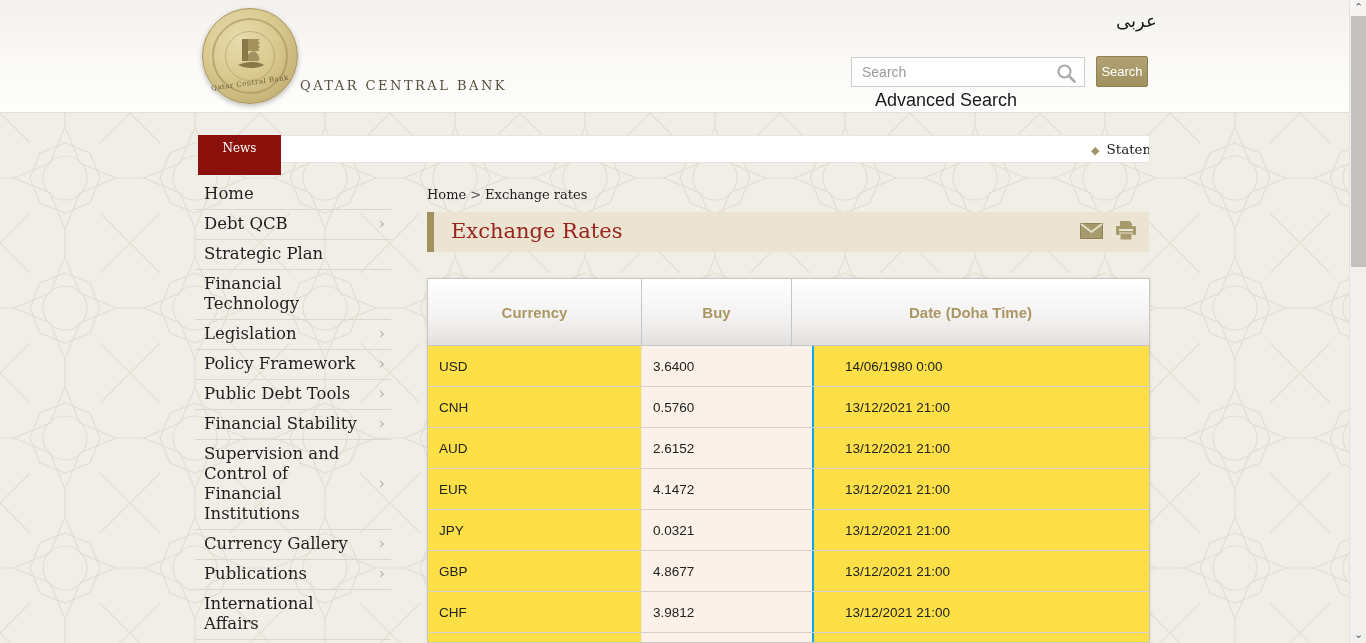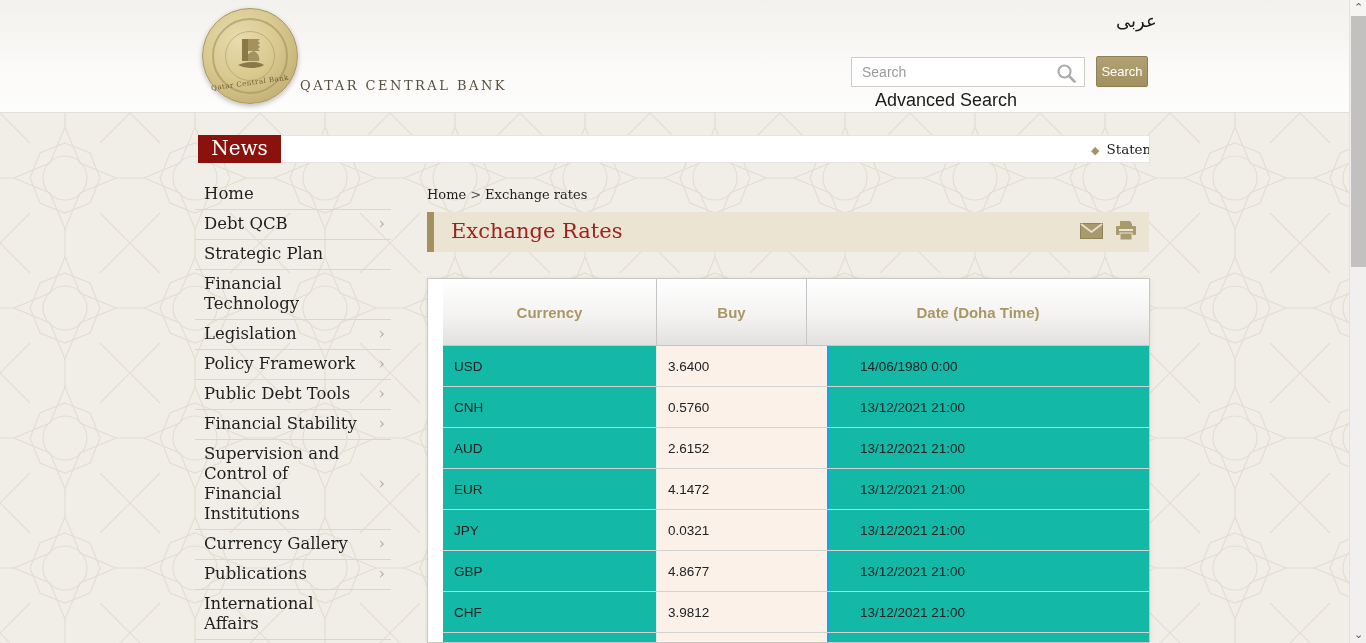--- a/index.html
+++ b/index.html
@@ -32,21 +32,21 @@
   .arabic-link { position:absolute; left:1116px; top:10px; font-size:18px; color:#1a1a1a; cursor:pointer; }
   .search-box { position:absolute; left:851px; top:57px; width:234px; height:30px; background:#fff; border:1px solid #cfcdc7; }
   .search-box input { position:absolute; left:0; top:0; width:100%; height:100%; border:none; outline:none; padding:0 36px 0 10px; font-size:14px; color:#333; background:transparent; font-family:"Liberation Sans",sans-serif; }
   .search-box input::placeholder { color:#9a9a9a; }
   .search-magnifier { position:absolute; right:8px; top:5px; width:20px; height:20px; }
   .search-button { position:absolute; left:1096px; top:56px; width:52px; height:31px; background:linear-gradient(180deg,#b0a274 0%,#a1915f 100%); border:1px solid #8f7f51; border-radius:2px; color:#fff; font-size:13px; cursor:pointer; font-family:"Liberation Sans",sans-serif; }
   .advanced-search { position:absolute; left:875px; top:90px; width:234px; text-align:left; font-size:18px; color:#1a1a1a; cursor:pointer; }
 
   
   .news-bar { position:absolute; left:198px; top:135px; height:28px; z-index:2; }
-  .news-label { position:absolute; left:0; top:0; width:83px; height:28px; background:#8b120c; color:#fff; font-size:20px; text-align:center; line-height:27px; }
+  .news-label { position:absolute; left:0; top:0; width:83px; height:40px; background:#8b120c; color:#fff; font-size:12px; text-align:center; line-height:27px; }
   .news-strip { position:absolute; left:83px; top:0; width:869px; height:28px; background:#fff; border:1px solid #e6e4df; border-left:none; overflow:hidden; }
   .ticker { position:absolute; left:810px; top:0; right:0; height:26px; line-height:26px; white-space:nowrap; overflow:hidden; font-size:13.5px; color:#1d1d1d; cursor:pointer; }
   .ticker .diamond { color:#a3926b; font-size:11px; margin-right:7px; }
 
   
   .sidebar { position:absolute; left:195px; top:180px; width:196px; z-index:2; }
   .side-item { position:relative; padding:4px 22px 5px 9px; border-bottom:1px solid #dad6cb; font-size:16.5px; line-height:20px; color:#1f1f1f; cursor:pointer; }
   .side-item:last-child { border-bottom:none; }
   .side-item .arrow { position:absolute; right:6px; top:50%; transform:translateY(-58%); color:#b3afa4; font-size:17px; }
 
@@ -54,27 +54,27 @@
   .breadcrumb { position:absolute; left:427px; top:187px; font-size:13px; color:#1e1e1e; z-index:2; }
   .breadcrumb .crumb-home { cursor:pointer; }
   .breadcrumb .sep { margin:0 4px; color:#555; }
   .title-bar { position:absolute; left:427px; top:212px; width:722px; height:40px; background:#ece4d2; z-index:2; }
   .title-accent { position:absolute; left:0; top:0; width:7px; height:40px; background:#a3915f; }
   .page-title { position:absolute; left:24px; top:0; line-height:39px; font-size:21px; color:#9a231d; }
   .title-icons { position:absolute; right:12px; top:9px; }
   .title-icons svg { margin-left:8px; vertical-align:middle; cursor:pointer; }
 
   
-  .rates-table { position:absolute; left:427px; top:278px; width:723px; height:365px; background:#fff; border:1px solid #c9c7c2; overflow:hidden; z-index:2; box-shadow:0 0 4px rgba(0,0,0,.08);padding-left:15px; }
+  .rates-table { position:absolute; left:427px; top:278px; width:723px; height:365px; background:#fff; border:1px solid #c9c7c2; overflow:hidden; z-index:2; box-shadow:0 0 4px rgba(0,0,0,.08); }
   .thead { display:flex; height:67px; background:linear-gradient(180deg,#ffffff 0%,#f4f3f2 55%,#e2e1df 100%); border-bottom:1px solid #c5c5c5; }
   .th { display:flex; align-items:center; justify-content:center; font-size:15px; font-weight:bold; color:#ab9764; }
   .th.c1 { width:214px; border-right:1px solid #c5c5c5; }
   .th.c2 { width:150px; border-right:1px solid #c5c5c5; }
   .th.c3 { flex:1; }
-  .tr { display:flex; height:41px; border-bottom:1px solid #d2d2d2; background:#14b8a6; }
+  .tr { display:flex; height:41px; border-bottom:1px solid #d2d2d2; background:#fde047; }
   .td { display:flex; align-items:center; font-size:13.5px; color:#222; padding-left:11px; }
   .td.c1 { width:214px; border-right:1px solid #e7e5e1; }
   .td.c2 { width:172px; background:#fbf1e8; border-right:2px solid #0ea5e9; }
   .td.c3 { flex:1;margin-left:20px; }
   .tr.partial { border-bottom:none; }
 </style>
 </head>
 <body>
 
 <div class="viewport">

